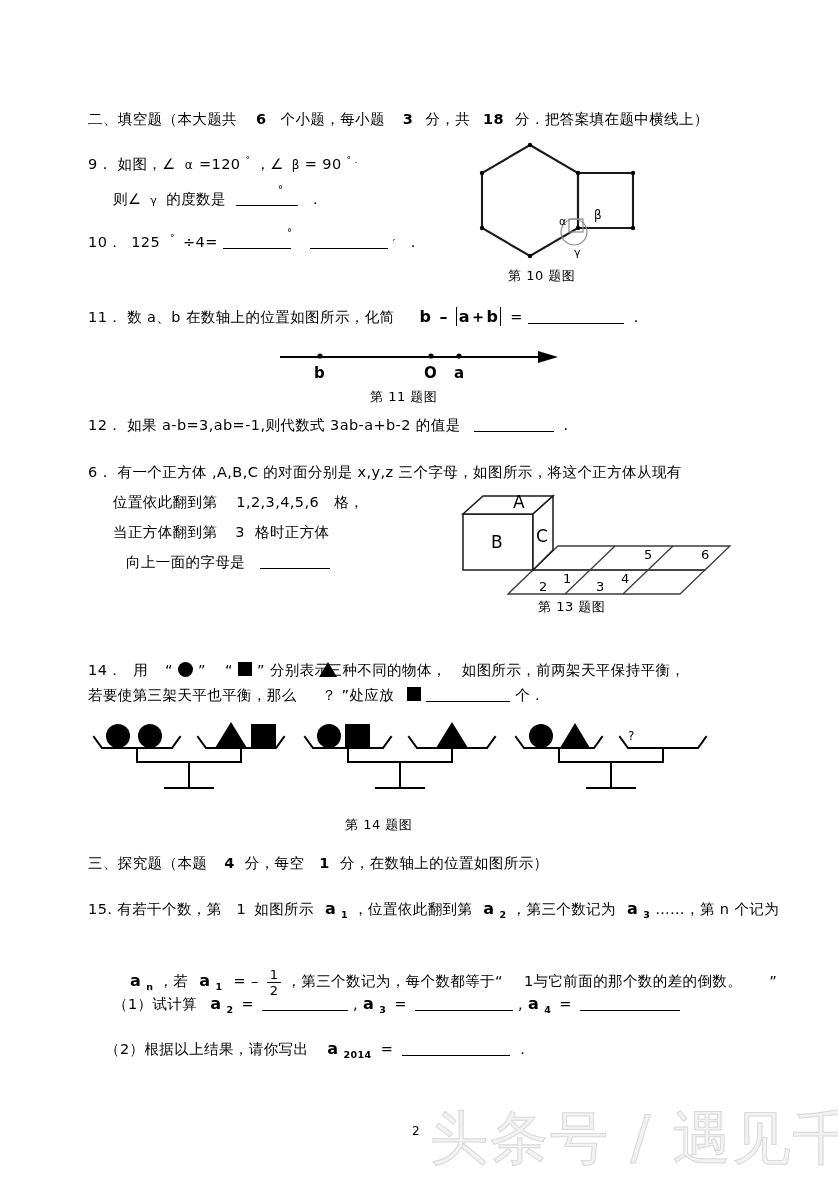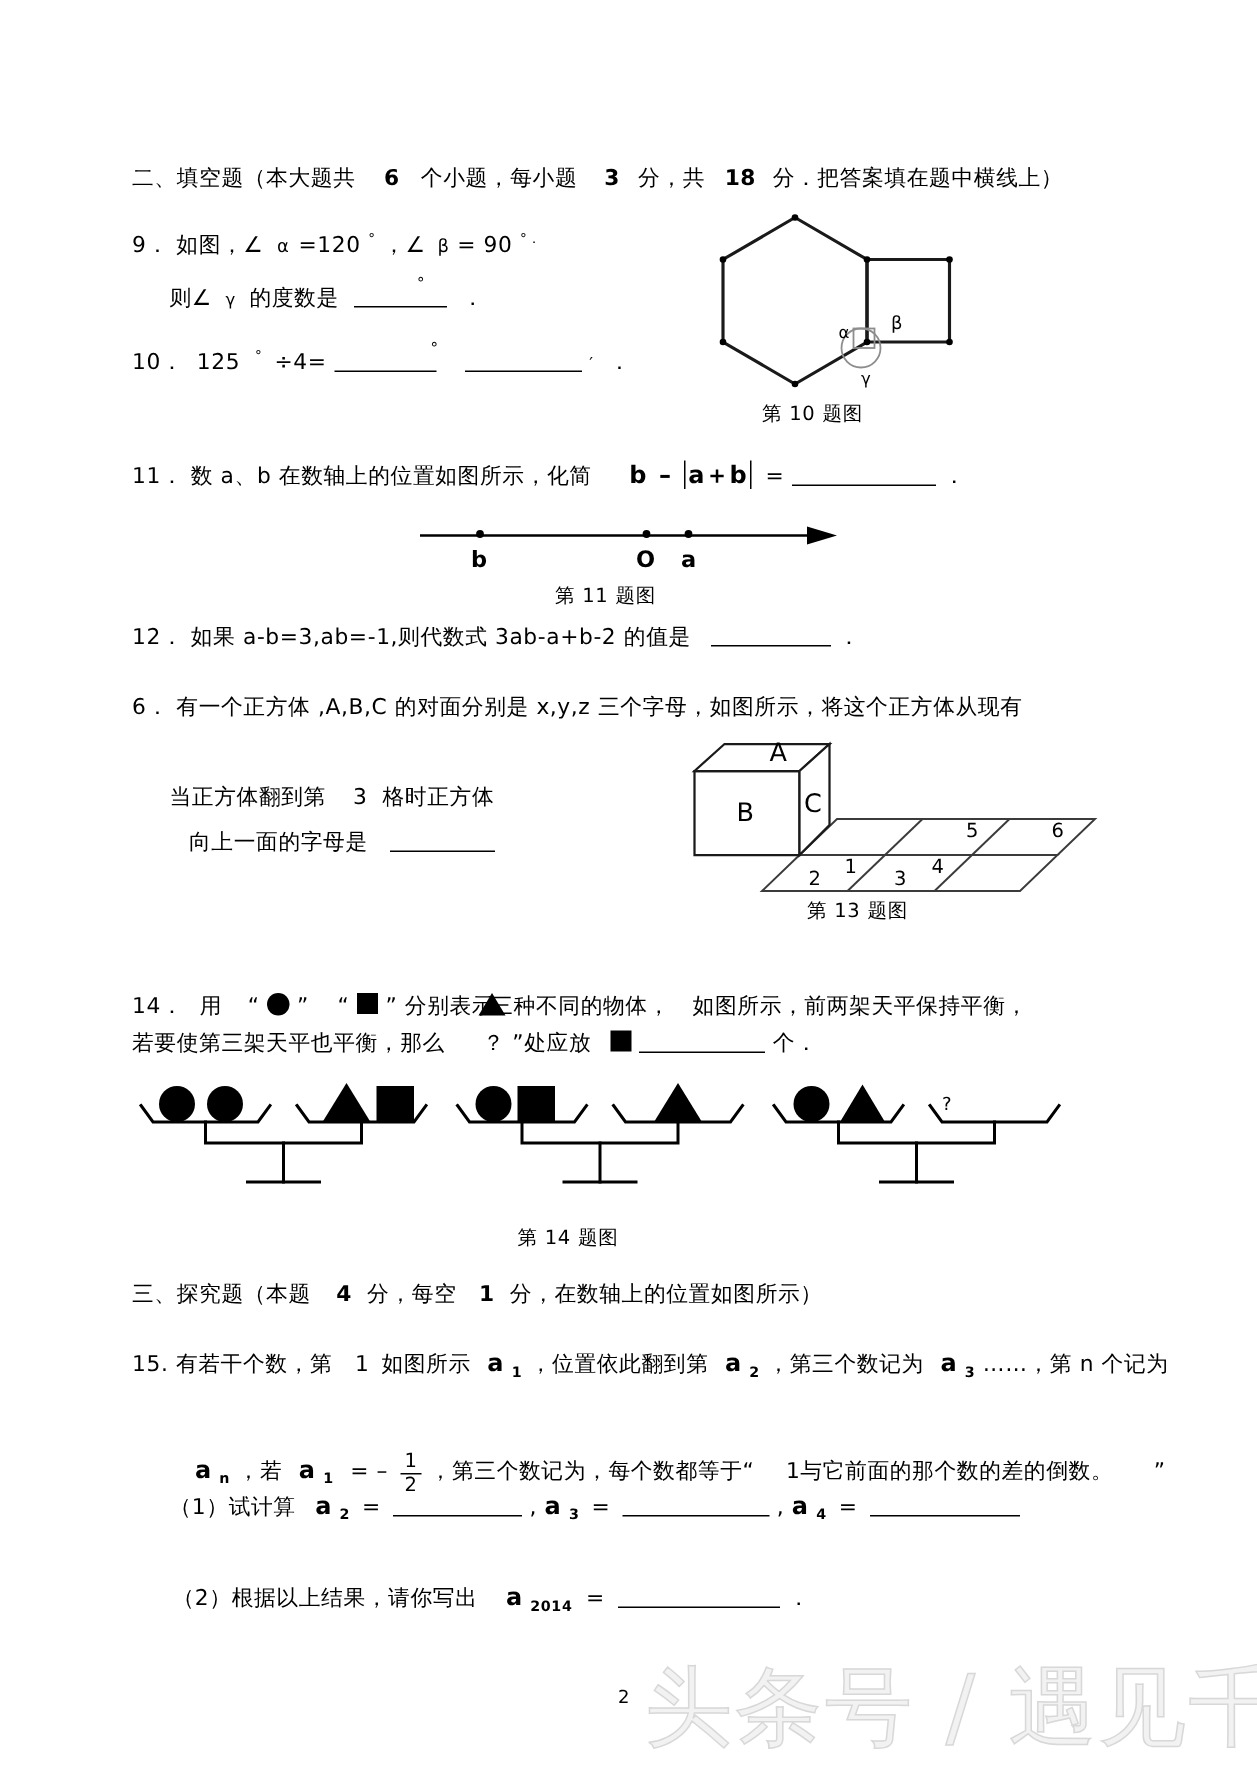--- a/index.html
+++ b/index.html
@@ -157,20 +157,25 @@
   <div class="ln" style="left:88px;top:417px;">
     <span>12．</span>
     <span>如果 a-b=3,ab=-1,则代数式 3ab-a+b-2 的值是</span>
     <span class="blank" style="width:80px;margin-left:8px;"></span>
     <span>．</span>
   </div>
 
   <div class="ln" style="left:88px;top:464px;">
     <span>6．</span>
     <span>有一个正方体 ,A,B,C 的对面分别是 x,y,z 三个字母，如图所示，将这个正方体从现有</span>
+  </div>
+  <div class="ln" style="left:113px;top:494px;">
+    <span>位置依此翻到第</span>
+    <span style="padding:0 10px 0 14px;">1,2,3,4,5,6</span>
+    <span>格，</span>
   </div>
   <div class="ln" style="left:113px;top:524px;">
     <span>当正方体翻到第</span>
     <span style="padding:0 5px 0 13px;">3</span>
     <span>格时正方体</span>
   </div>
   <div class="ln" style="left:126px;top:554px;">
     <span>向上一面的字母是</span>
     <span class="blank" style="width:70px;margin-left:10px;"></span>
   </div>
@@ -336,21 +341,21 @@
     <span class="sub b">3</span>
     <span style="padding:0 3px;">=</span>
     <span class="blank" style="width:98px;"></span>
     <span>,</span>
     <span class="b" style="font-size:16px;">a</span>
     <span class="sub b">4</span>
     <span style="padding:0 3px;">=</span>
     <span class="blank" style="width:100px;"></span>
   </div>
 
-  <div class="ln" style="left:115px;top:1040px;margin-top:16px;">
+  <div class="ln" style="left:105px;top:1040px;">
     <span>（2）根据以上结果，请你写出</span>
     <span class="b" style="padding-left:14px;font-size:16px;">a</span>
     <span class="sub b">2014</span>
     <span style="padding:0 4px;">=</span>
     <span class="blank" style="width:108px;"></span>
     <span>．</span>
   </div>
 
   <div class="pageno" style="left:412px;top:1124px;">2</div>
   <div class="wm" style="left:430px;top:1100px;">头条号 / 遇见千育</div>

